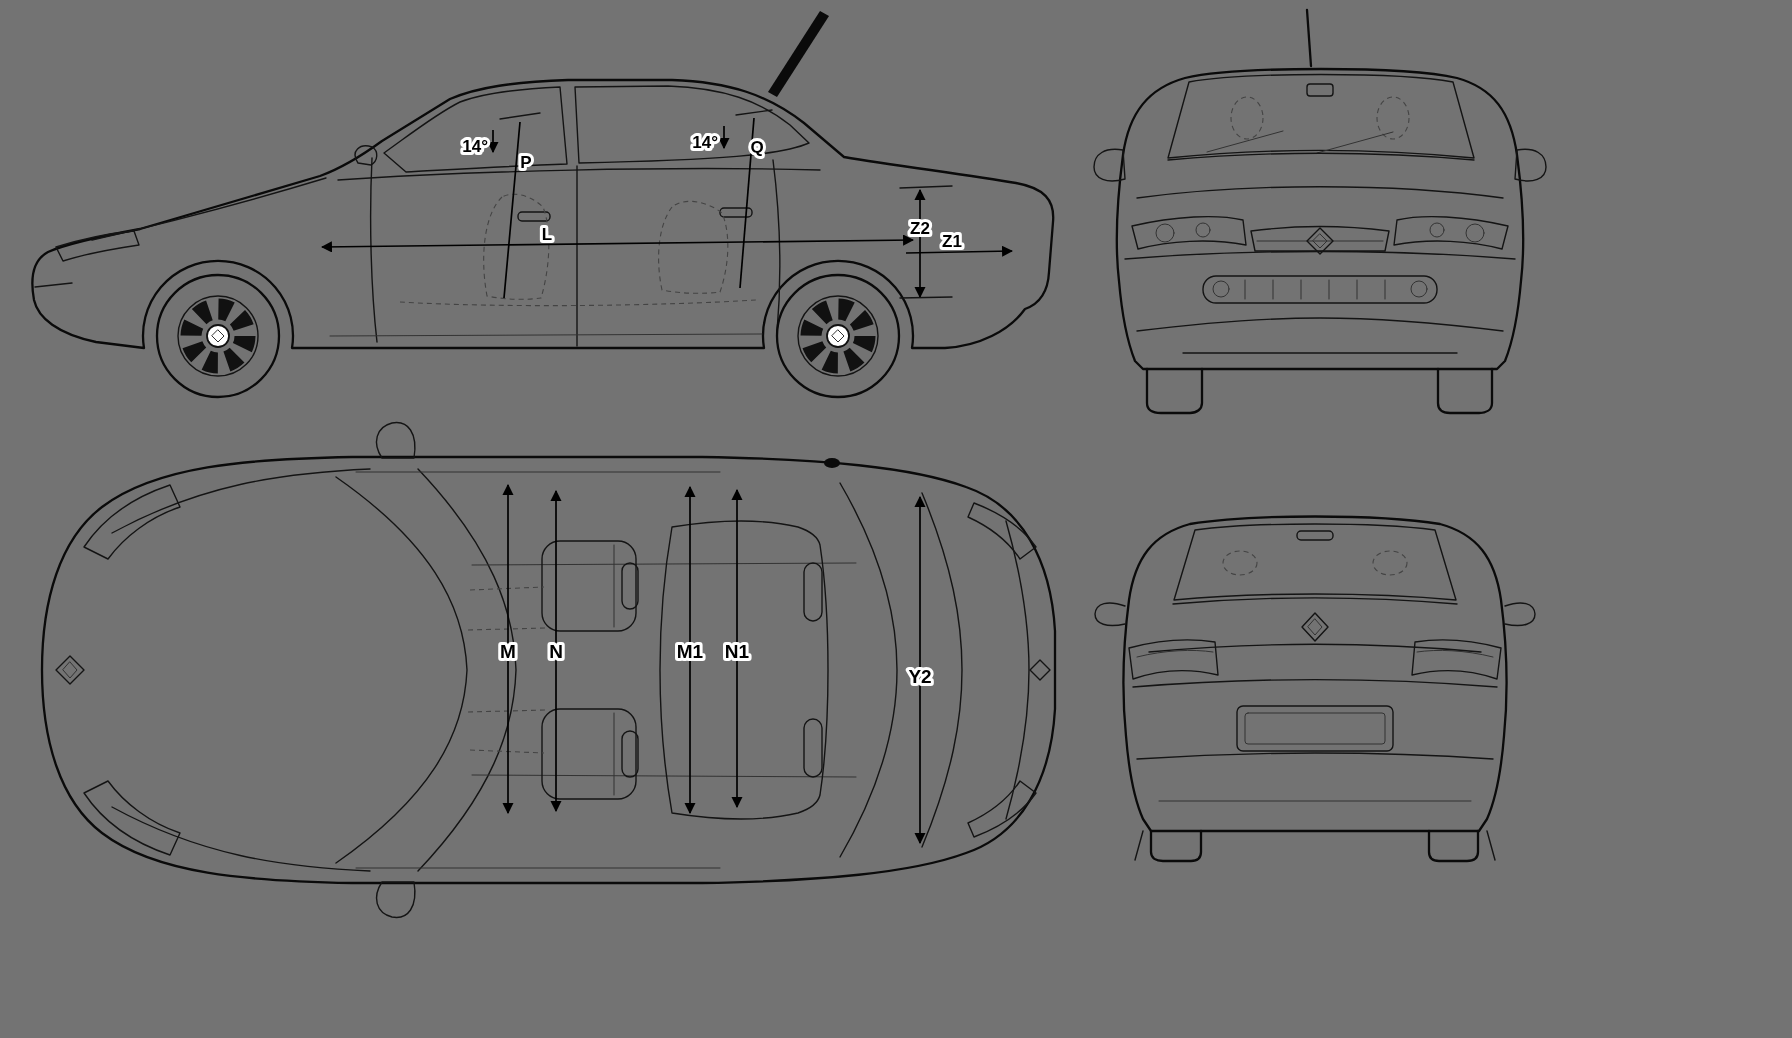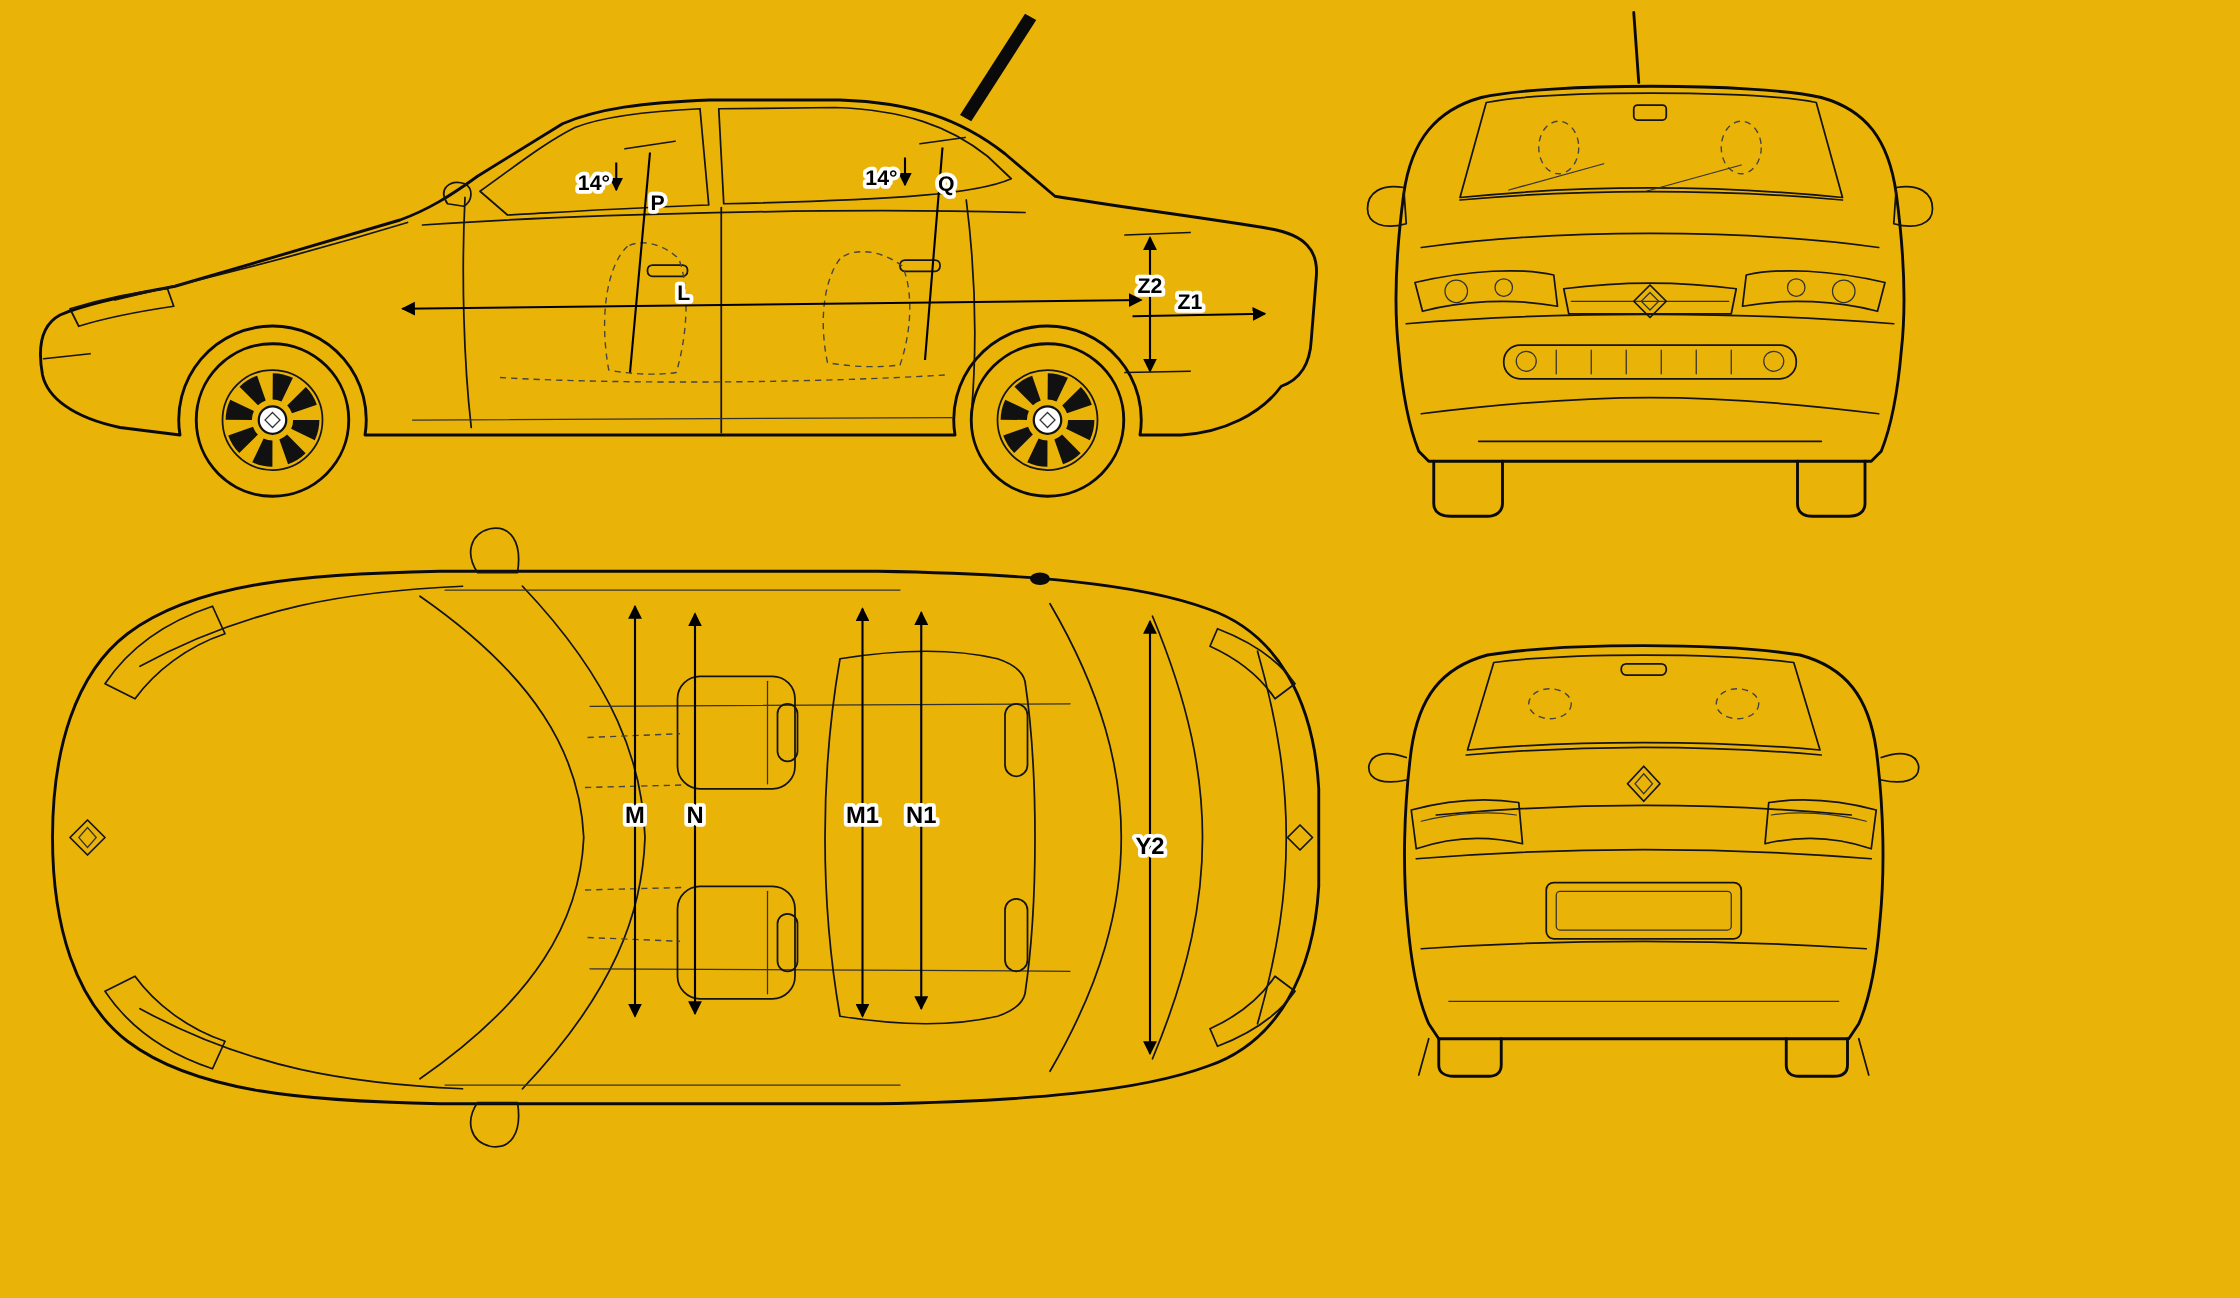--- a/index.html
+++ b/index.html
@@ -1,16 +1,16 @@
 <!DOCTYPE html>
 <html><head>
 <meta charset="utf-8">
 <style>
   html,body{margin:0;padding:0;background:#fff;}
-  #stage{position:relative;width:1792px;height:1038px;background:#eab308;overflow:hidden;
+  #stage{position:relative;width:1792px;height:1038px;background:#737373;overflow:hidden;
          font-family:"Liberation Sans",sans-serif;}
   #stage svg{position:absolute;}
   .o   {fill:none;stroke:#0a0a0a;stroke-width:2.3;stroke-linecap:round;stroke-linejoin:round;}
   .d   {fill:none;stroke:#141414;stroke-width:1.4;stroke-linecap:round;stroke-linejoin:round;}
   .f   {fill:none;stroke:#333;stroke-width:1;stroke-linecap:round;}
   .dash{fill:none;stroke:#444;stroke-width:1.1;stroke-dasharray:5 4;}
   .dim {fill:none;stroke:#000;stroke-width:1.7;}
   .solid{fill:#0a0a0a;stroke:none;}
   .lbl {font:bold 17px "Liberation Sans",sans-serif;fill:#000;stroke:#fff;stroke-width:6px;
         paint-order:stroke;stroke-linejoin:round;text-anchor:middle;}

